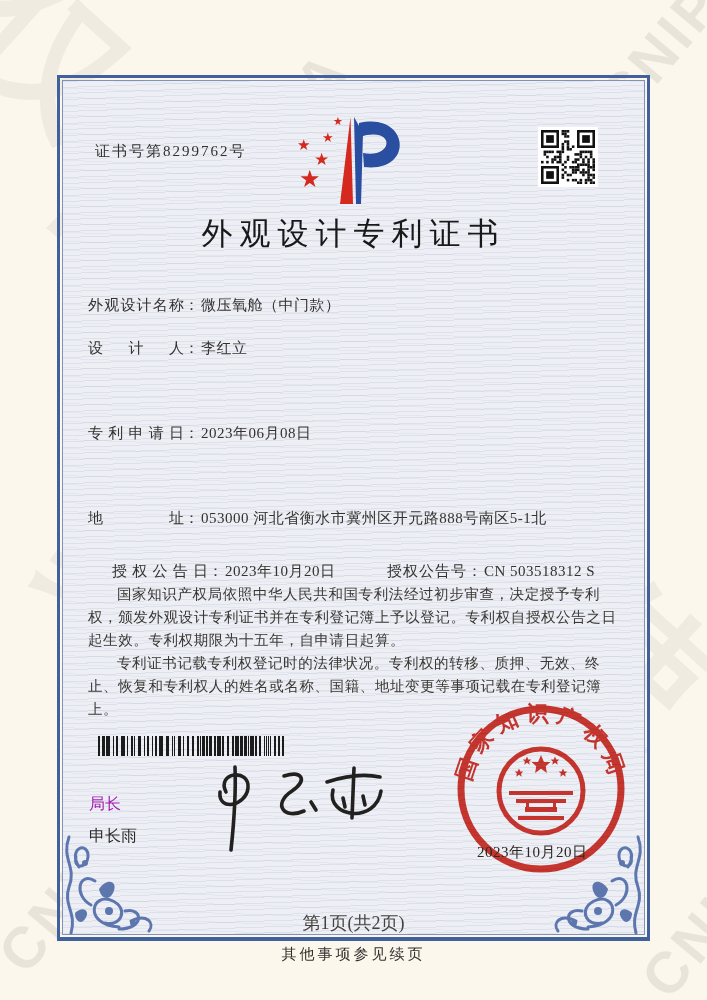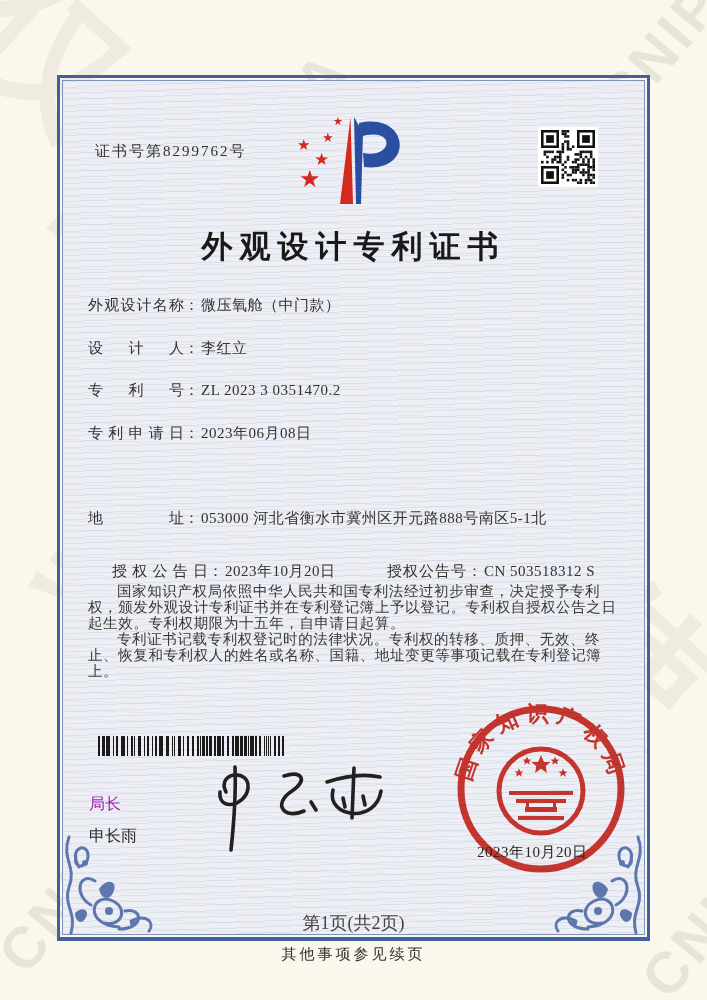--- a/index.html
+++ b/index.html
@@ -52,34 +52,34 @@
   .logo-star { position:absolute; color:#d5281e; line-height:1; }
   .ls1 { left:2px;  top:56px; font-size:24px; }
   .ls2 { left:17px; top:40px; font-size:17px; }
   .ls3 { left:0px;  top:27px; font-size:15px; }
   .ls4 { left:25px; top:20px; font-size:13px; }
   .ls5 { left:36px; top:5px;  font-size:11px; }
 
   .qr { position:absolute; left:538px; top:127px; width:60px; height:60px; background:#ffffff; padding:3px; }
 
   .doc-title {
-    position:absolute; left:0; top:226px; width:707px; text-align:center;
-    font-size:31px; font-weight:bold; letter-spacing:7px; color:#191919;
+    position:absolute; left:0; top:213px; width:707px; text-align:center;
+    font-size:31px; font-weight:normal; letter-spacing:7px; color:#191919;
   }
 
   .field-row { position:absolute; left:88px; font-size:15px; color:#34322f; white-space:nowrap; }
   .field-row .lbl { display:inline-block; width:96px; text-align:justify; text-align-last:justify; vertical-align:bottom; }
   .field-row .colon { display:inline-block; margin-right:2px; }
   .field-row .val { letter-spacing:0.5px; }
   .fr0 { top:296px; } .fr1 { top:339px; } .fr2 { top:381px; } .fr3 { top:424px; }
   .fr4 { top:466px; } .fr5 { top:509px; } .fr6 { top:562px;margin-left:24px; }
   .pair2 { position:absolute; left:275px; top:0; }
   .pair2 .lbl2 { letter-spacing:1px; }
 
-  .paragraphs { position:absolute; left:88px; top:583px; width:534px; font-size:14.5px; line-height:16px; color:#3a3733; }
+  .paragraphs { position:absolute; left:88px; top:583px; width:534px; font-size:14.5px; line-height:23px; color:#3a3733; }
   .paragraphs p { text-indent:2em; letter-spacing:0.6px; }
 
   .barcode { position:absolute; left:98px; top:736px; width:190px; height:20px; }
 
   .sig-title { position:absolute; left:89px; top:794px; font-size:16px; color:#a21caf; font-family:"Liberation Sans","DejaVu Sans",sans-serif; }
   .sig-name  { position:absolute; left:89px; top:826px; font-size:16px; color:#2c2a28; font-family:"Liberation Sans","DejaVu Sans",sans-serif; }
   .signature { position:absolute; left:196px; top:760px; width:195px; height:98px; }
 
   .seal { position:absolute; left:447px; top:699px; width:188px; height:188px; mix-blend-mode:multiply; opacity:0.92; }
   .seal-date { position:absolute; left:477px; top:843px; font-size:15px; color:#2e2622; letter-spacing:0.5px; z-index:6; }
@@ -292,23 +292,20 @@
     </div>
 
     <div class="doc-title">外观设计专利证书</div>
 
     <div class="field-row fr0">
       <span class="lbl">外观设计名称</span><span class="colon">：</span><span class="val">微压氧舱（中门款）</span>
     </div>
     <div class="field-row fr1">
       <span class="lbl">设计人</span><span class="colon">：</span><span class="val">李红立</span>
     </div>
-    <div class="field-row fr2">
-      <span class="lbl">专利号</span><span class="colon">：</span><span class="val">ZL 2023 3 0351470.2</span>
-    </div>
     <div class="field-row fr3">
       <span class="lbl">专利申请日</span><span class="colon">：</span><span class="val">2023年06月08日</span>
     </div>
     <div class="field-row fr5">
       <span class="lbl">地址</span><span class="colon">：</span><span class="val">053000 河北省衡水市冀州区开元路888号南区5-1北</span>
     </div>
     <div class="field-row fr6">
       <span class="lbl">授权公告日</span><span class="colon">：</span><span class="val">2023年10月20日</span>
       <span class="pair2">
         <span class="lbl2">授权公告号</span><span class="colon">：</span><span class="val">CN 503518312 S</span>

